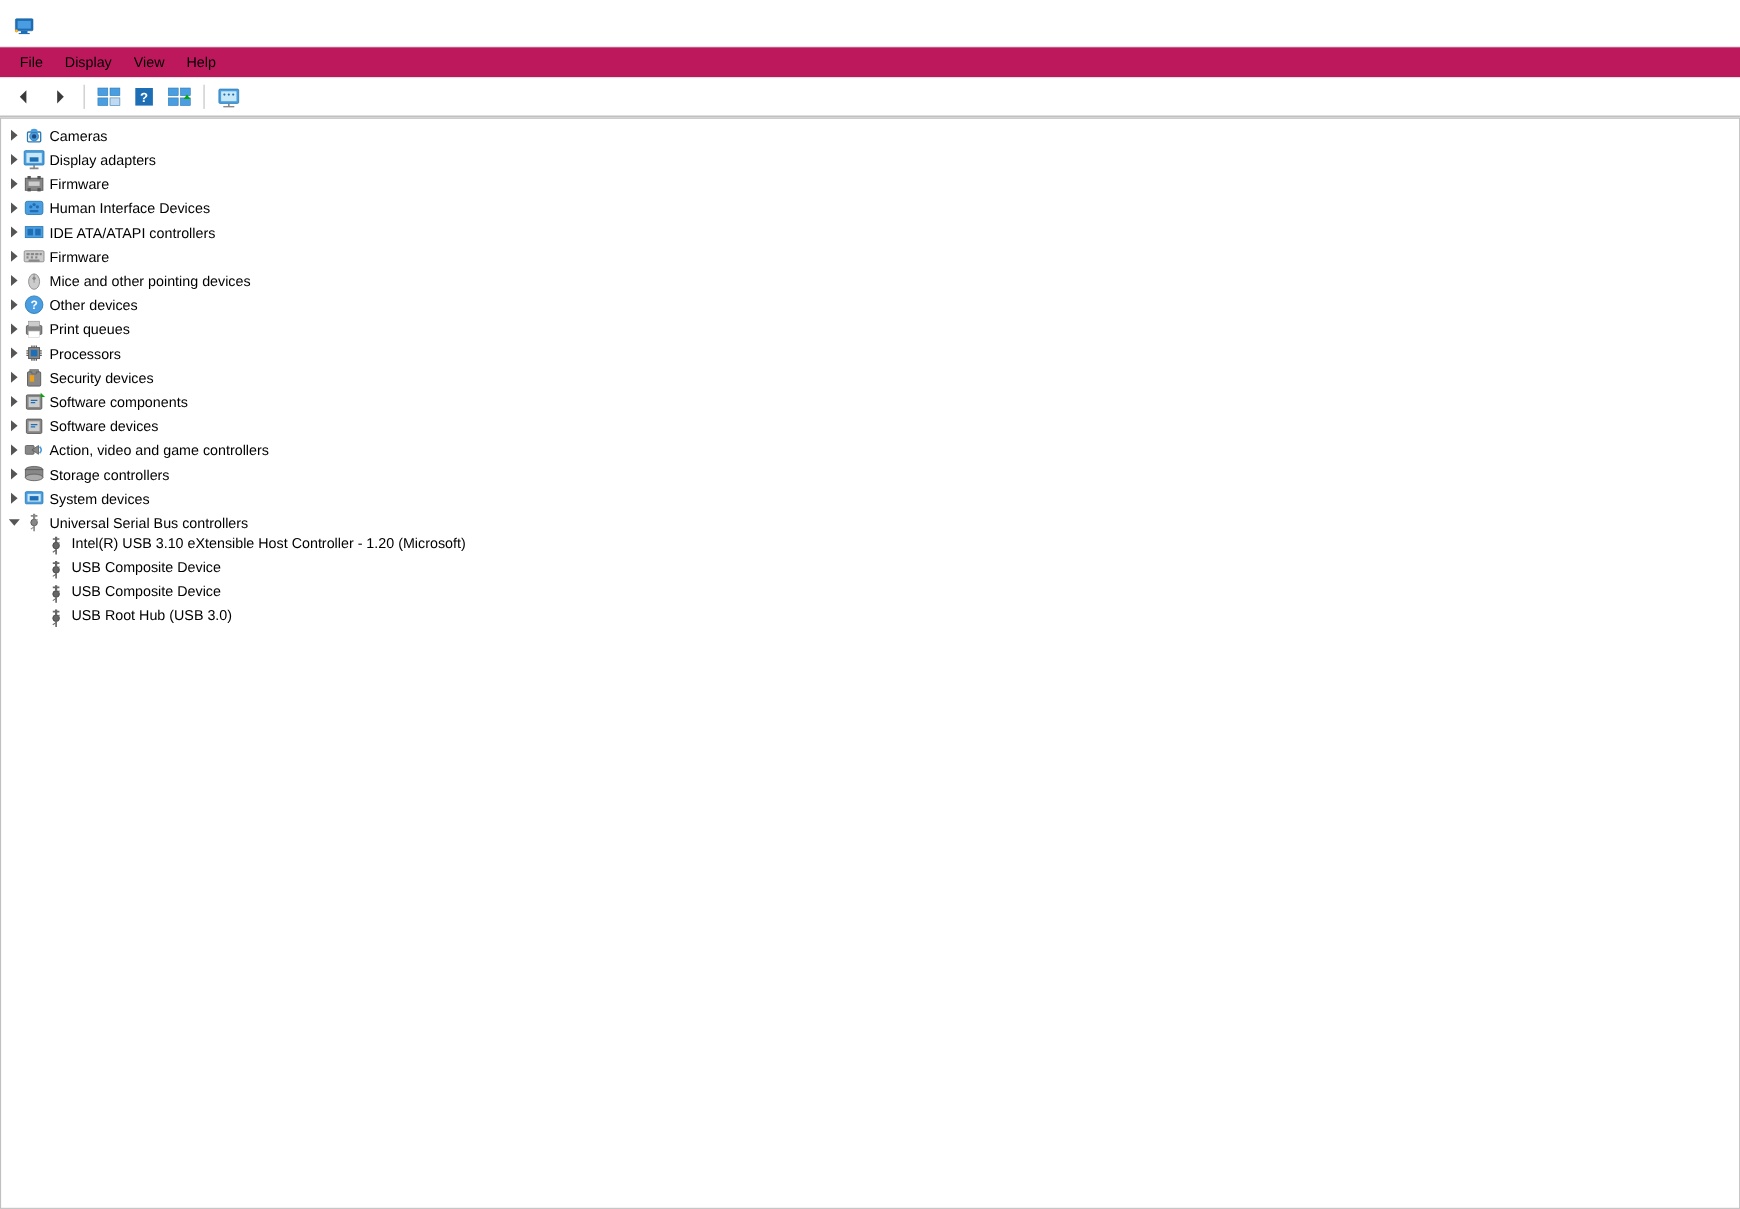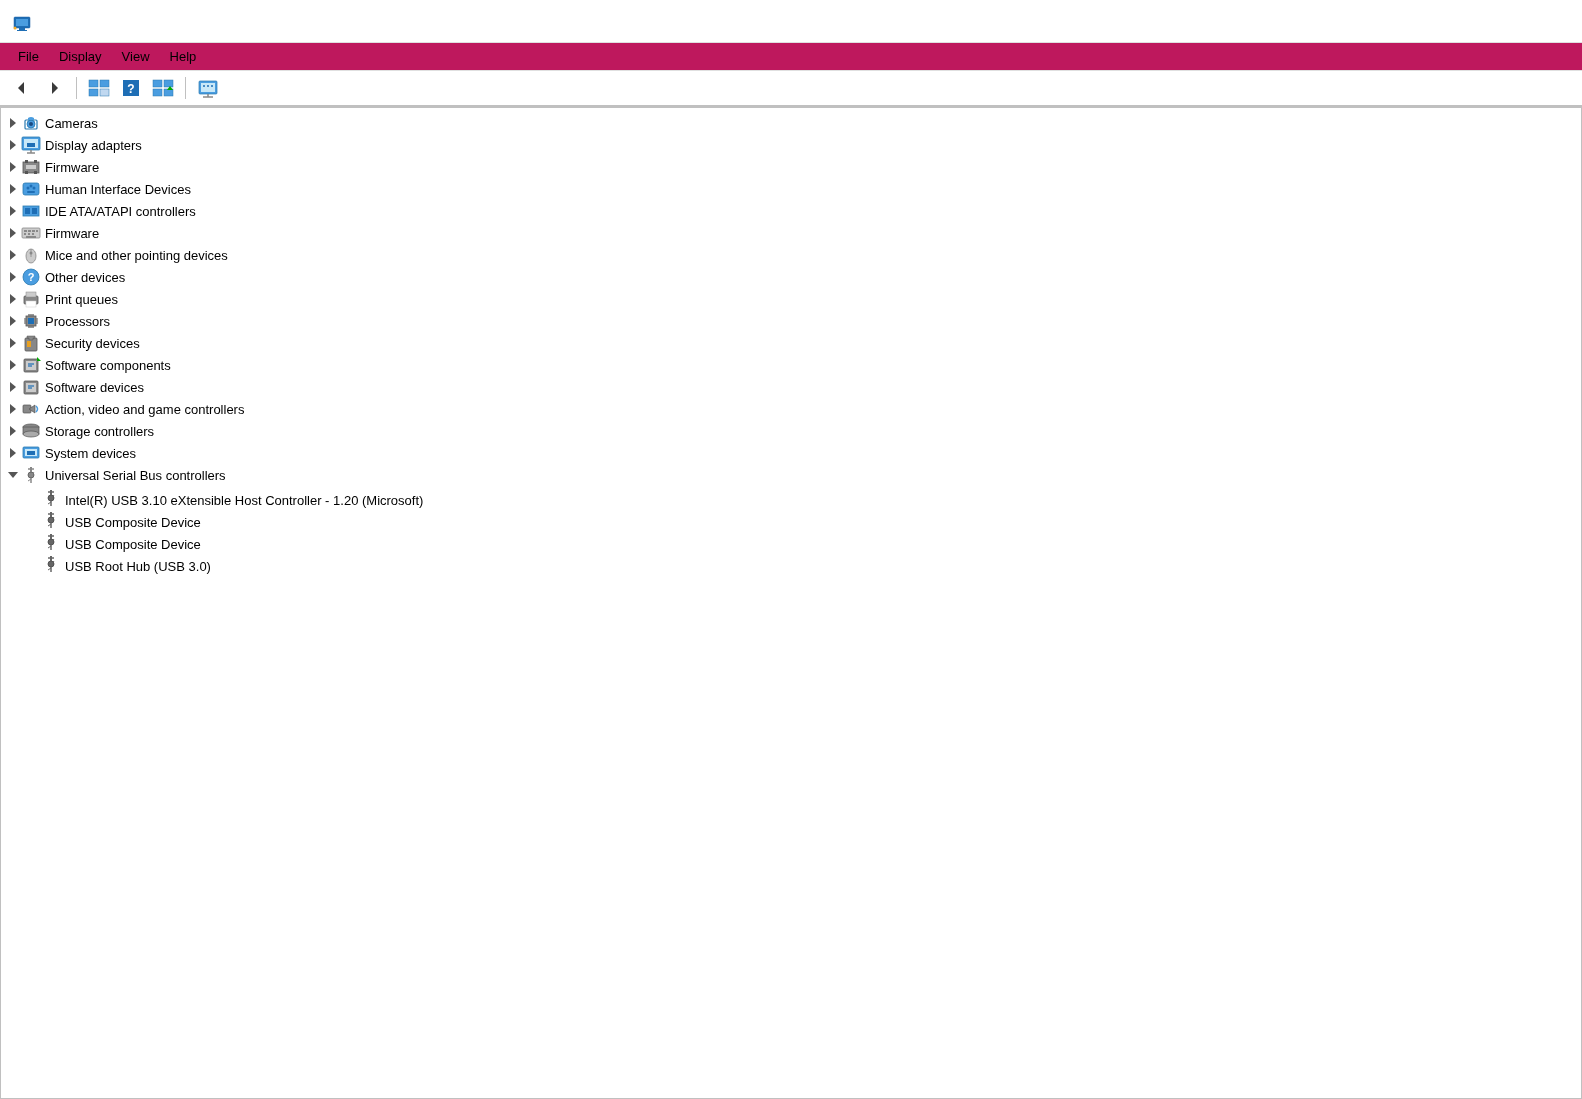--- a/index.html
+++ b/index.html
@@ -115,21 +115,21 @@
       align-items: center;
       height: 22px;
       cursor: pointer;
       user-select: none;
       padding-left: 4px;
       text-align: right;
     }
 
     .tree-child-item {
       display: flex;
-      align-items: flex-end;
+      align-items: flex-start;
       height: 22px;
       cursor: pointer;
       user-select: none;
       padding-left: 40px;
     }
 
     .expand-btn {
       width: 16px;
       height: 16px;
       display: flex;

